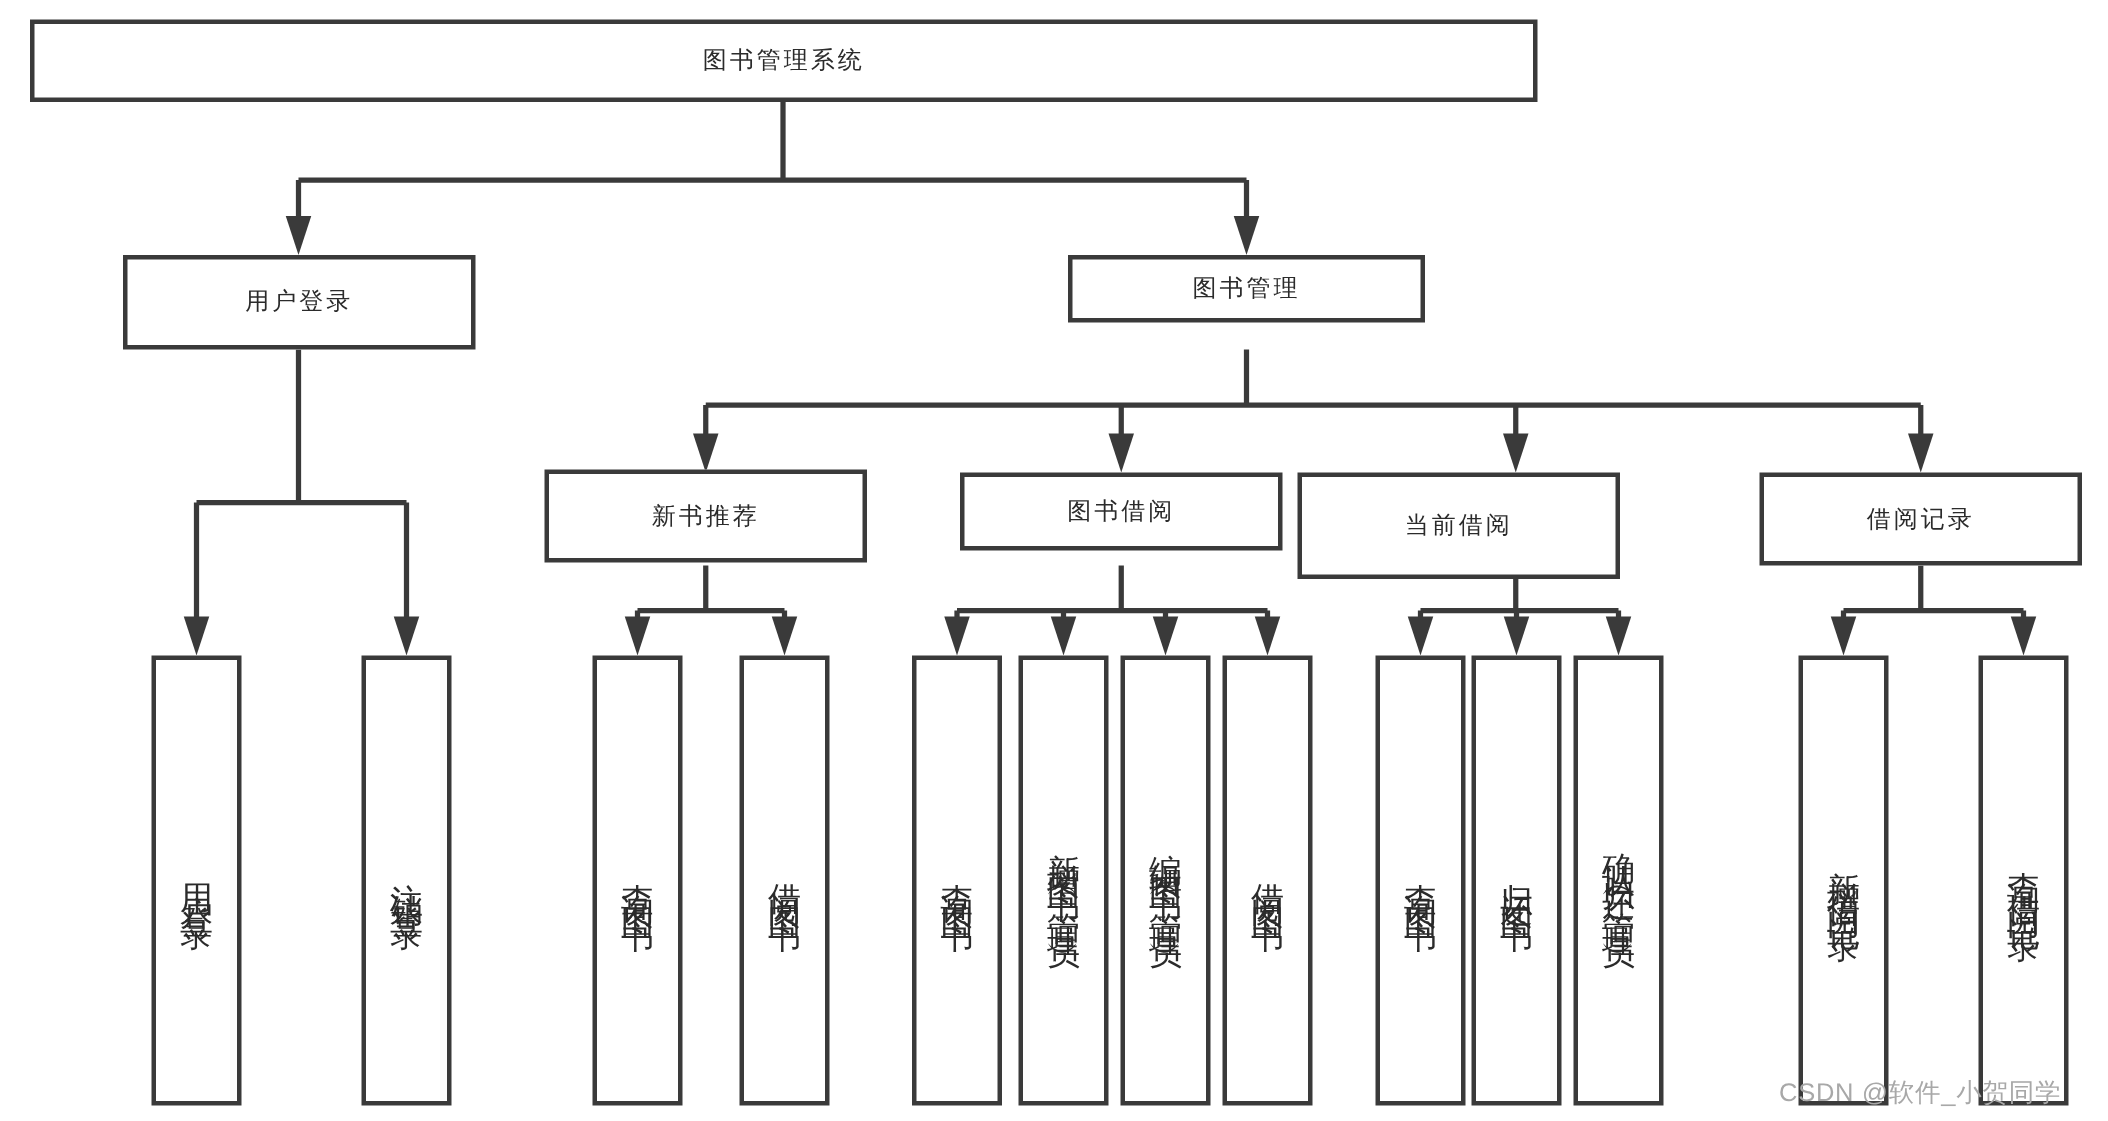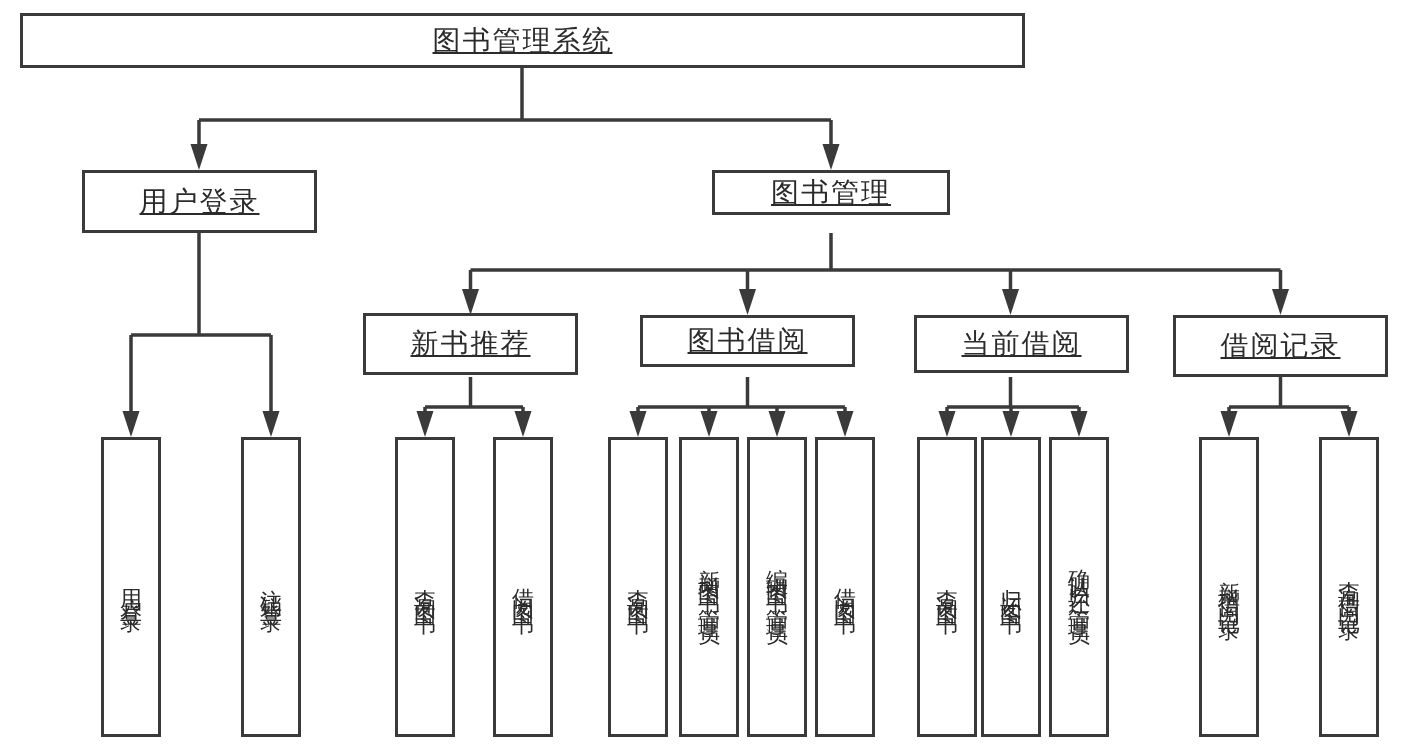--- a/index.html
+++ b/index.html
@@ -22,24 +22,23 @@
   .box{
     position:absolute;
     box-sizing:border-box;
     background:#ffffff;
     border:3px solid var(--line);
     display:flex;align-items:center;justify-content:center;
     color:var(--text);
     z-index:2;
   }
   .box.h{
-    font-size:28px;
+    font-size:16px;
     letter-spacing:2px;
     white-space:nowrap;
-    text-decoration:underline;
   }
   .box.v{
     writing-mode:vertical-lr;
     -webkit-writing-mode:vertical-lr;
     font-size:22px;
     letter-spacing:8px;
     line-height:1;
     text-align:center;
   }
   .watermark{
@@ -112,34 +111,35 @@
       <polygon points="1340.5,411 1357.5,411 1349,437" fill="#3a3a3a"></polygon>
     </svg>
 
   <div class="box h" style="left:20px;top:13px;width:1005px;height:55px">图书管理系统</div>
 
   <div class="box h" style="left:82px;top:170px;width:235px;height:63px">用户登录</div>
   <div class="box h" style="left:712px;top:170px;width:238px;height:45px">图书管理</div>
 
   <div class="box h" style="left:363px;top:313px;width:215px;height:62px">新书推荐</div>
   <div class="box h" style="left:640px;top:315px;width:215px;height:52px">图书借阅</div>
-  <div class="box h" style="left:914px;top:315px;width:215px;height:58px">当前借阅</div>
+  <div class="box h" style="left:865px;top:315px;width:215px;height:71px">当前借阅</div>
   <div class="box h" style="left:1173px;top:315px;width:215px;height:62px">借阅记录</div>
 
   <div class="box v" style="left:101px;top:437px;width:60px;height:300px">用户登录</div>
   <div class="box v" style="left:241px;top:437px;width:60px;height:300px">注销登录</div>
 
   <div class="box v" style="left:395px;top:437px;width:60px;height:300px">查询图书</div>
   <div class="box v" style="left:493px;top:437px;width:60px;height:300px">借阅图书</div>
 
   <div class="box v" style="left:608px;top:437px;width:60px;height:300px">查询图书</div>
   <div class="box v" style="left:679px;top:437px;width:60px;height:300px">新增图书（管理员）</div>
   <div class="box v" style="left:747px;top:437px;width:60px;height:300px">编辑图书（管理员）</div>
   <div class="box v" style="left:815px;top:437px;width:60px;height:300px">借阅图书</div>
 
   <div class="box v" style="left:917px;top:437px;width:60px;height:300px">查询图书</div>
   <div class="box v" style="left:981px;top:437px;width:60px;height:300px">归还图书</div>
   <div class="box v" style="left:1049px;top:437px;width:60px;height:300px">确认归还（管理员）</div>
 
   <div class="box v" style="left:1199px;top:437px;width:60px;height:300px">新增借阅记录</div>
   <div class="box v" style="left:1319px;top:437px;width:60px;height:300px">查询借阅记录</div>
 
+  <div class="watermark">CSDN @软件_小贺同学</div>
 </div>
 
 </body></html>

